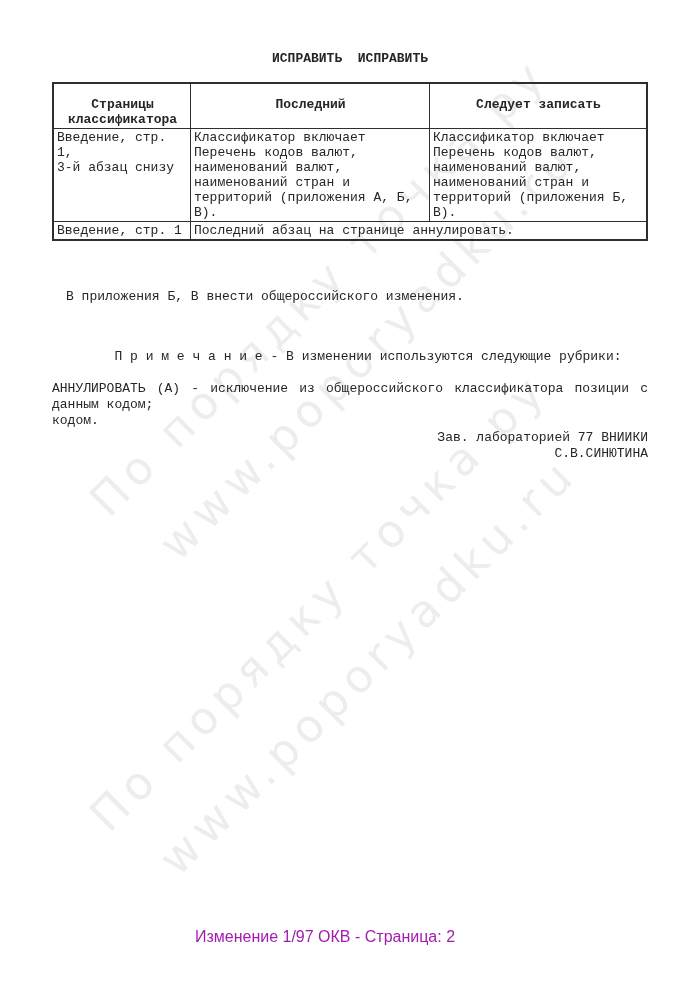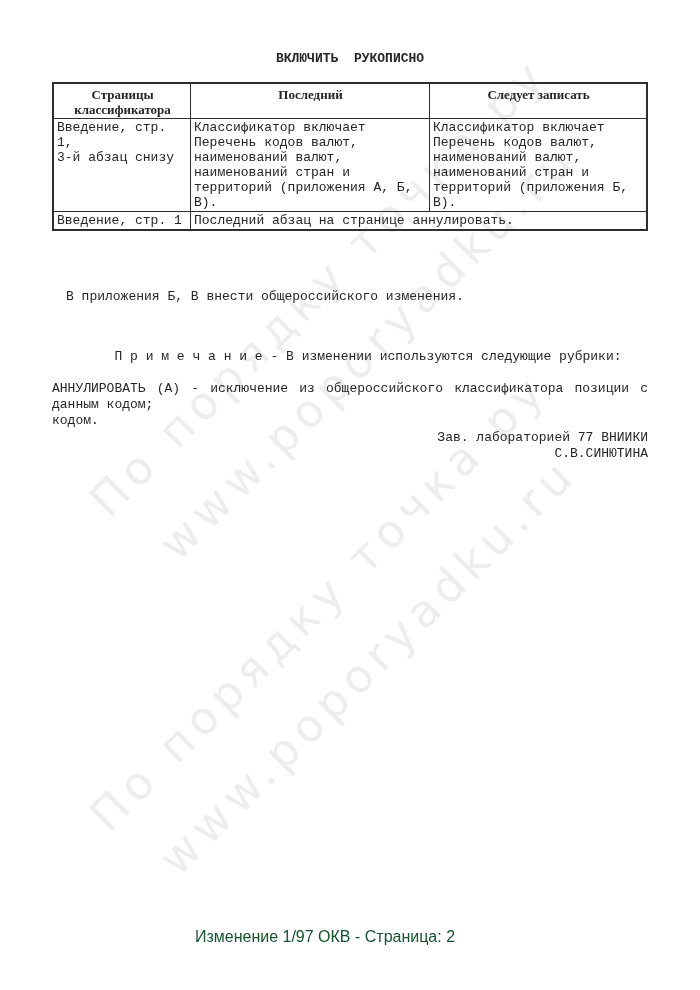--- a/index.html
+++ b/index.html
@@ -58,22 +58,21 @@
     padding: 1px 2px 1px 3px;
     vertical-align: top;
     white-space: pre-line;
     font-weight: normal;
     text-align: left;
   }
   table.corr-table th {
     font-weight: bold;
     text-align: center;
     vertical-align: top;
-    padding-top: 3px;
-    font-family: Liberation Serif, serif;
+    padding-top: 13px;
   }
   .col1 { width: 131px; }
   .col2 { width: 233px; }
   tr.hdr-row   { height: 33px; }
   tr.row-main  { height: 93px; }
   tr.row-two   { height: 18px; padding-left: 48px; }
   tr.row-three { height: 19px; }
 
   .para1 {
     position: absolute;
@@ -100,40 +99,40 @@
     font-size: 13px; line-height: 16px;
     text-align: right;
   }
 
   .footer {
     position: absolute;
     left: 0; top: 928px; width: 650px;
     text-align: center;
     font-family: "Liberation Sans", sans-serif;
     font-size: 16px;
-    color: #14532d;
+    color: #a21caf;
   }
 </style>
 </head>
 <body>
 
 <div class="page">
 
   <div class="watermark wm-a">
     <div class="wm-line1">По порядку точка ру</div>
     <div class="wm-line2">www.poporyadku.ru</div>
   </div>
   <div class="watermark wm-b">
     <div class="wm-line1">По порядку точка ру</div>
     <div class="wm-line2">www.poporyadku.ru</div>
   </div>
 
   <div class="content">
 
-    <div class="doc-title">ВКЛЮЧИТЬ  РУКОПИСНО</div>
+    <div class="doc-title">ИСПРАВИТЬ  ИСПРАВИТЬ</div>
 
     <table class="corr-table">
       <tbody>
           <tr class="hdr-row">
         <th class="col1">Страницы
 классификатора</th>
         <th class="col2">Последний</th>
         <th>Следует записать</th>
       </tr>
       <tr class="row-main">

